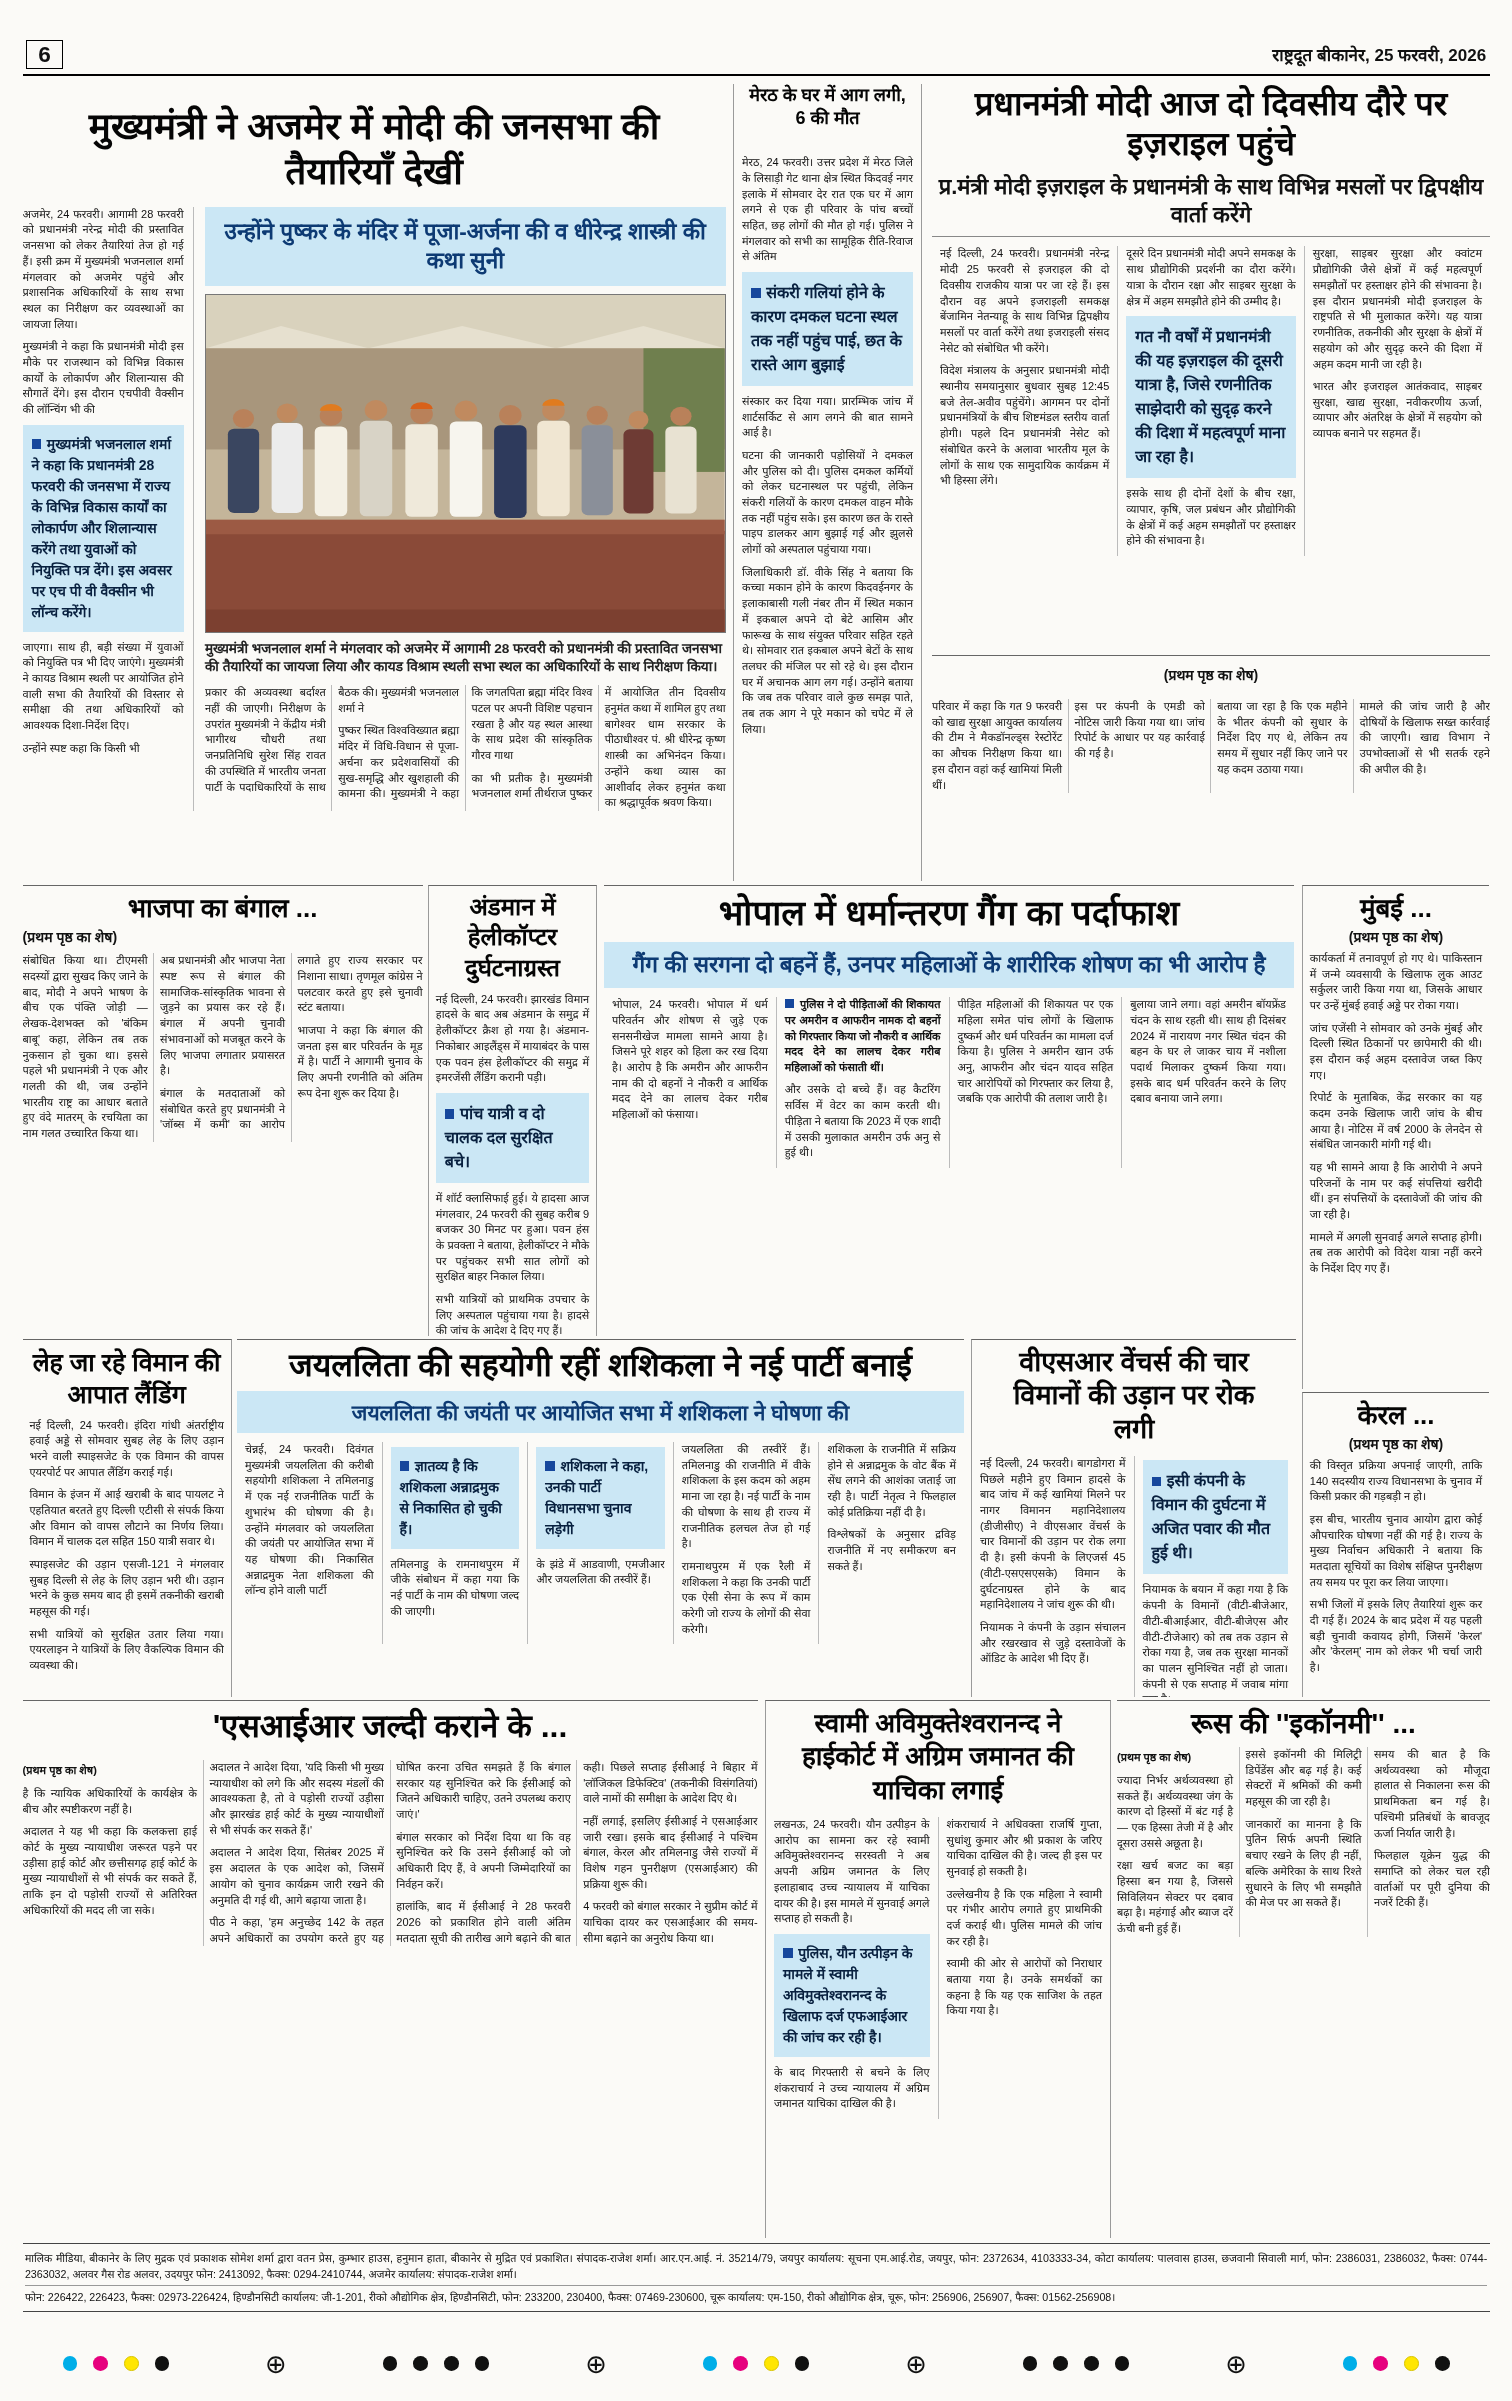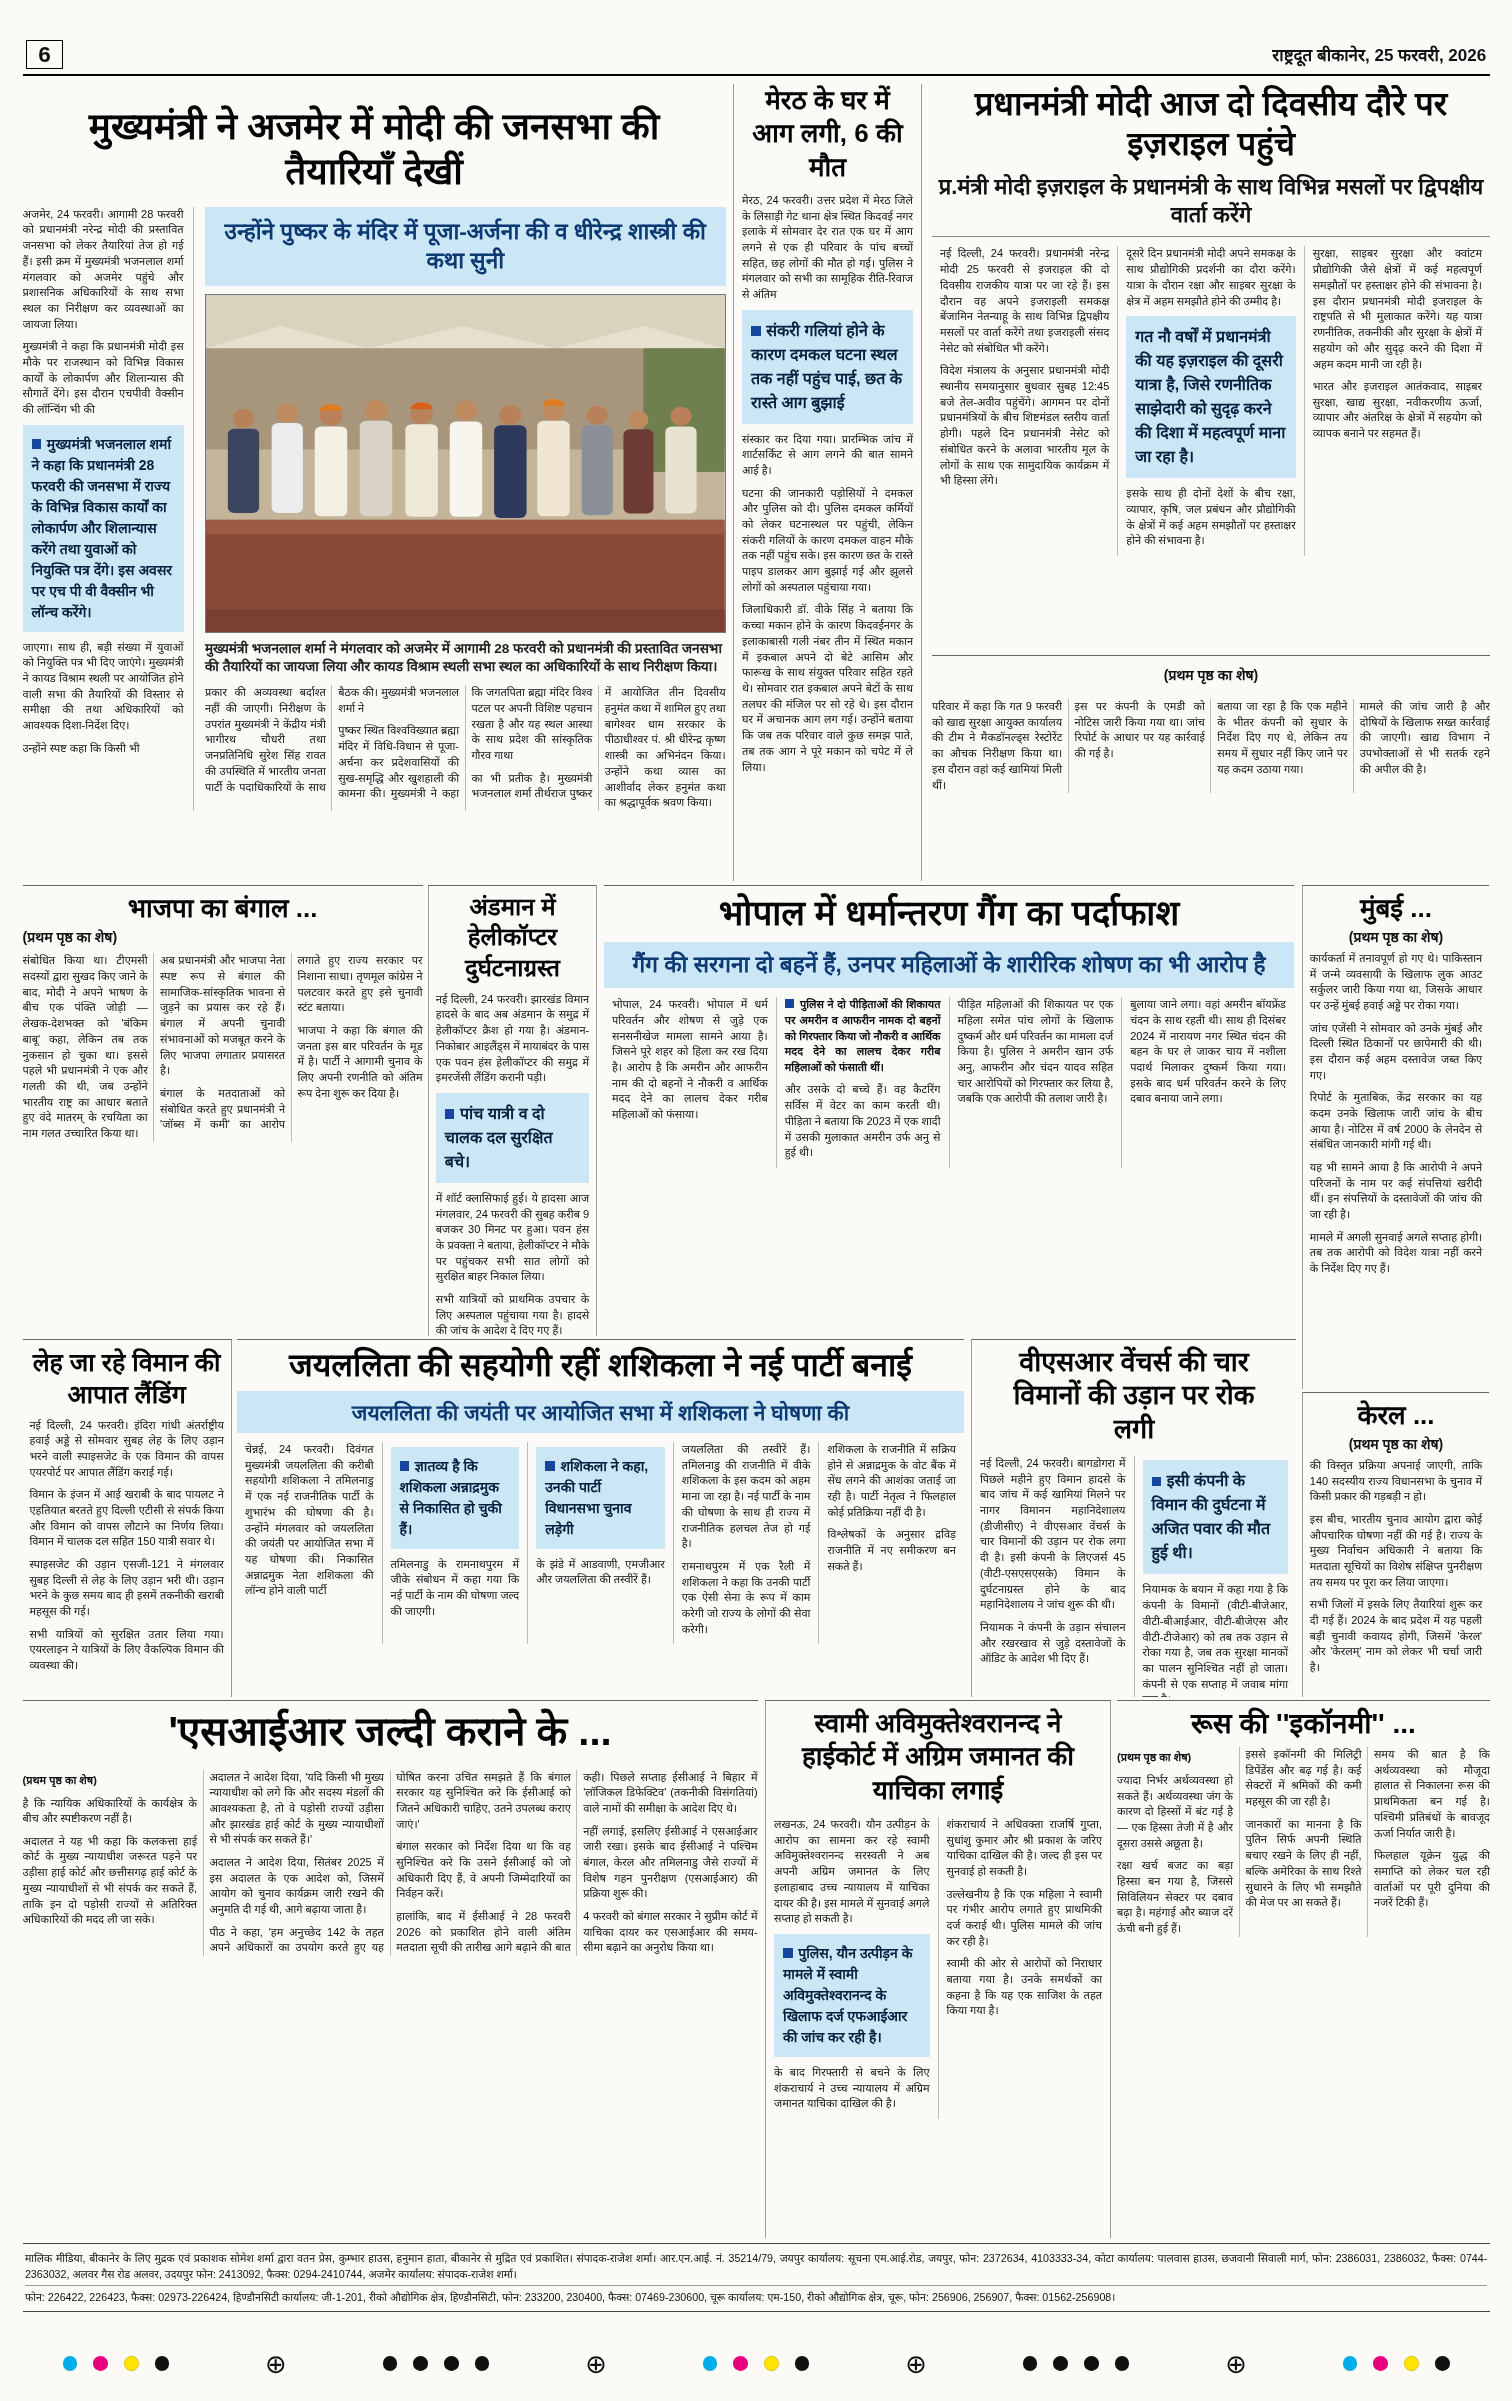--- a/index.html
+++ b/index.html
@@ -38,21 +38,21 @@
   .cm-flex { display:flex; gap:11.3px; margin-top:12.4px; }
   .cm-left { width:171px; flex:none; border-right:0.6px solid #bbb; padding-right:9px; }
   .cm-right { flex:1; }
   .cm-sub { font-size:22.6px; line-height:1.3; padding:10.2px 14.7px; }
   .cm-photo { width:100%; height:339px; margin-top:8px; border:0.6px solid #777; display:block; }
   .cm-caption { font-size:13.6px; font-weight:bold; line-height:1.35; margin-top:6.8px; color:#222; }
   .cm-bottom { margin-top:9px; columns:4; column-gap:12.4px; column-rule:0.6px solid #bbb; }
 
   
   .meerut-inner { padding:0 8px; }
-  .meerut-headline { font-size:26px; line-height:1.28; margin-bottom:9px; }
+  .meerut-headline { font-size:18px; line-height:1.28; margin-bottom:25px; }
 
   
   .isr-headline { font-size:33px; line-height:1.22; }
   .isr-sub { font-size:22px; line-height:1.3; text-align:center; font-weight:bold; margin-top:8px;
     padding-bottom:6.8px; border-bottom:0.6px solid #888; }
   .cols-flex { display:flex; margin-top:9px; }
   .cols-flex > div { flex:1; padding:0 8px; }
   .cols-flex > div + div { border-left:0.6px solid #bbb; }
 
   
@@ -66,21 +66,21 @@
   .bho-sub { font-size:22.6px; line-height:1.35; padding:8px 11.3px; margin-top:8px; }
   .bullet-lead { font-weight:bold; }
 
   
   .sha-headline { font-size:32px; line-height:1.22; }
   .sha-sub { font-size:21px; padding:6.8px 9px; margin-top:6.8px; }
 
   .vsr-headline { font-size:27px; line-height:1.25; }
   .leh-headline { font-size:25px; line-height:1.28; }
   .swami-headline { font-size:26px; line-height:1.3; }
-  .sir-headline { font-size:40px; line-height:1.2; }
+  .sir-headline { font-size:32px; line-height:1.2; }
   .rus-headline { font-size:28px; line-height:1.2; }
 
   .single-col { padding:0 6.8px; }
 
   
   .publisher { position:absolute; left:22.6px; top:2243px; width:1467px;
     border-top:0.6px solid #444; border-bottom:0.6px solid #444; padding:5.6px 2.3px; }
   .publisher p { font-size:10.7px; line-height:1.5; text-align:justify; }
   .publisher p + p { border-top:0.6px solid #999; padding-top:3.4px; margin-top:3.4px; }
 

